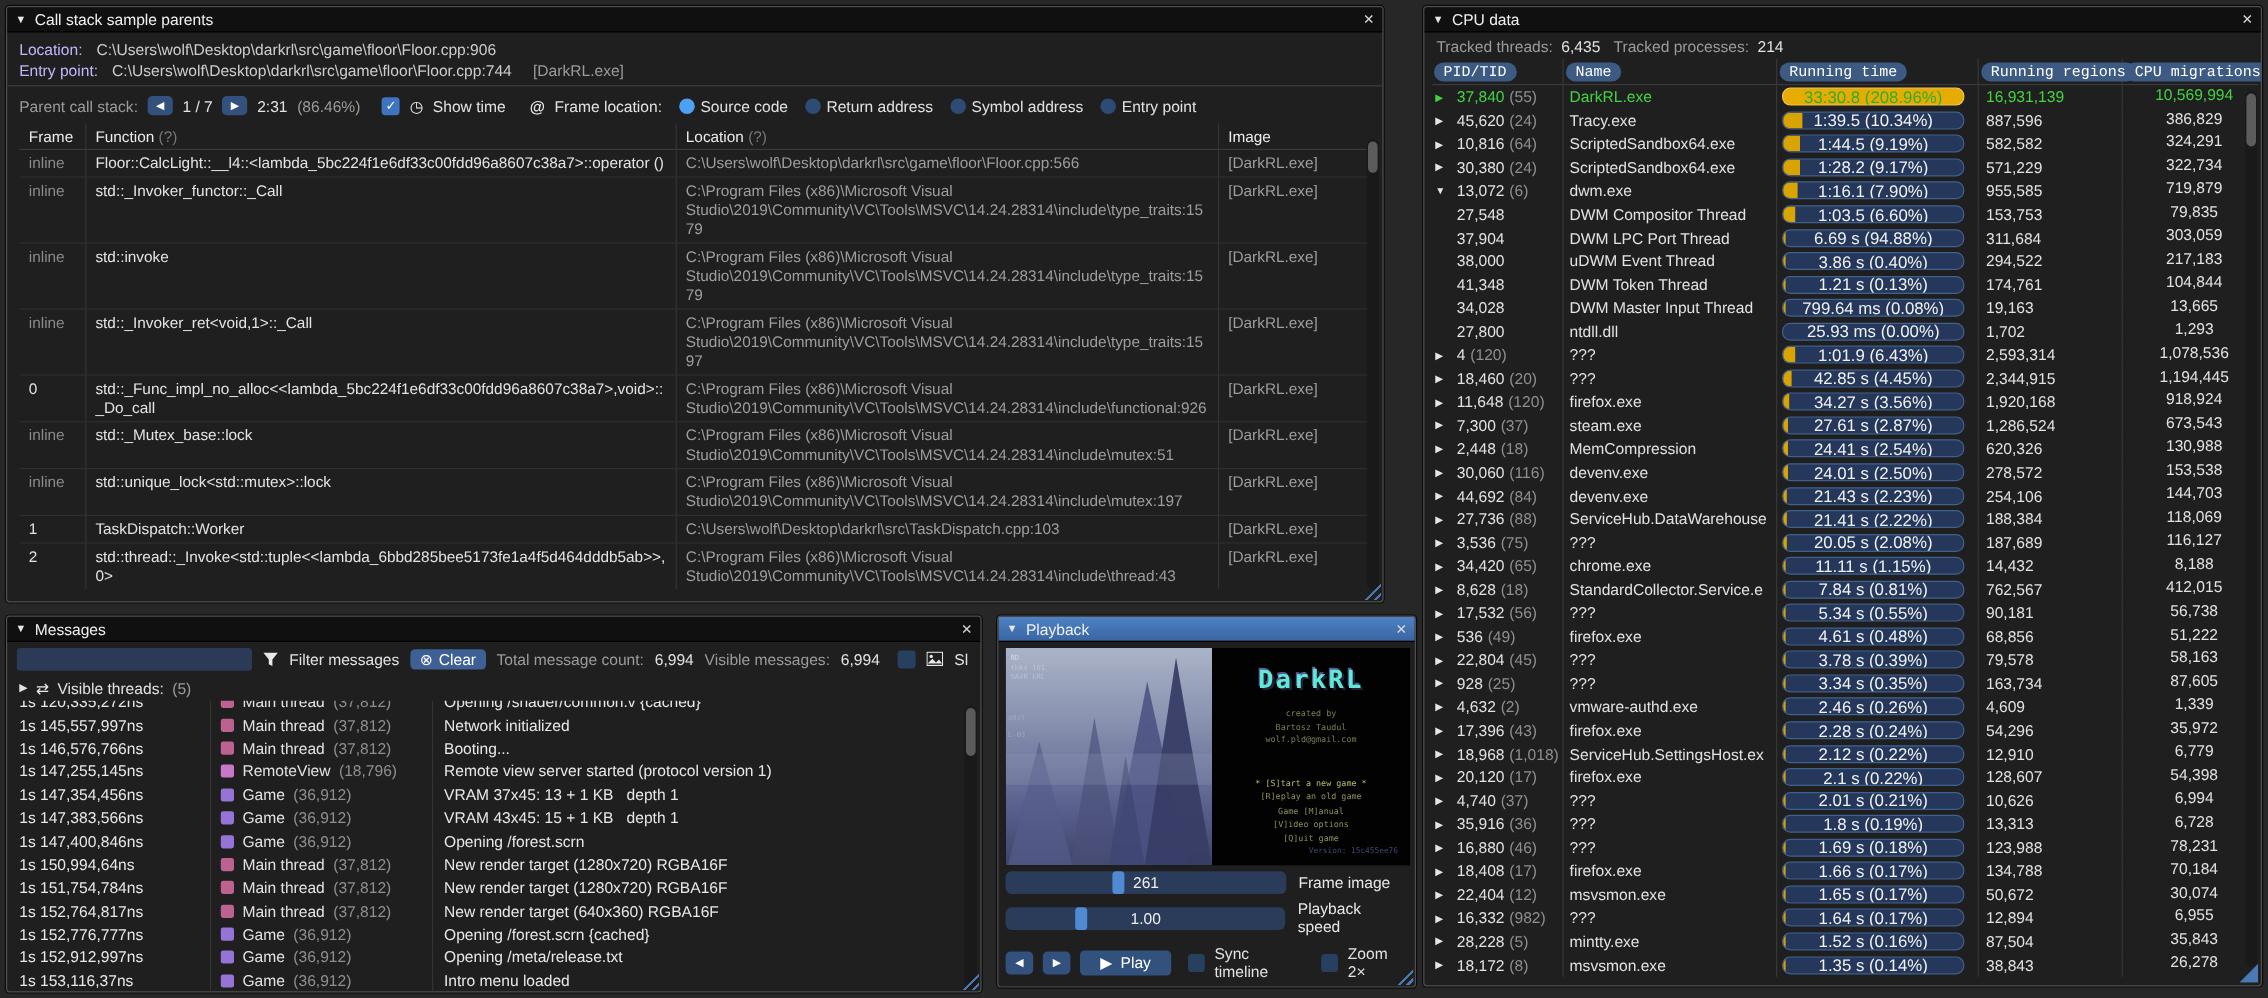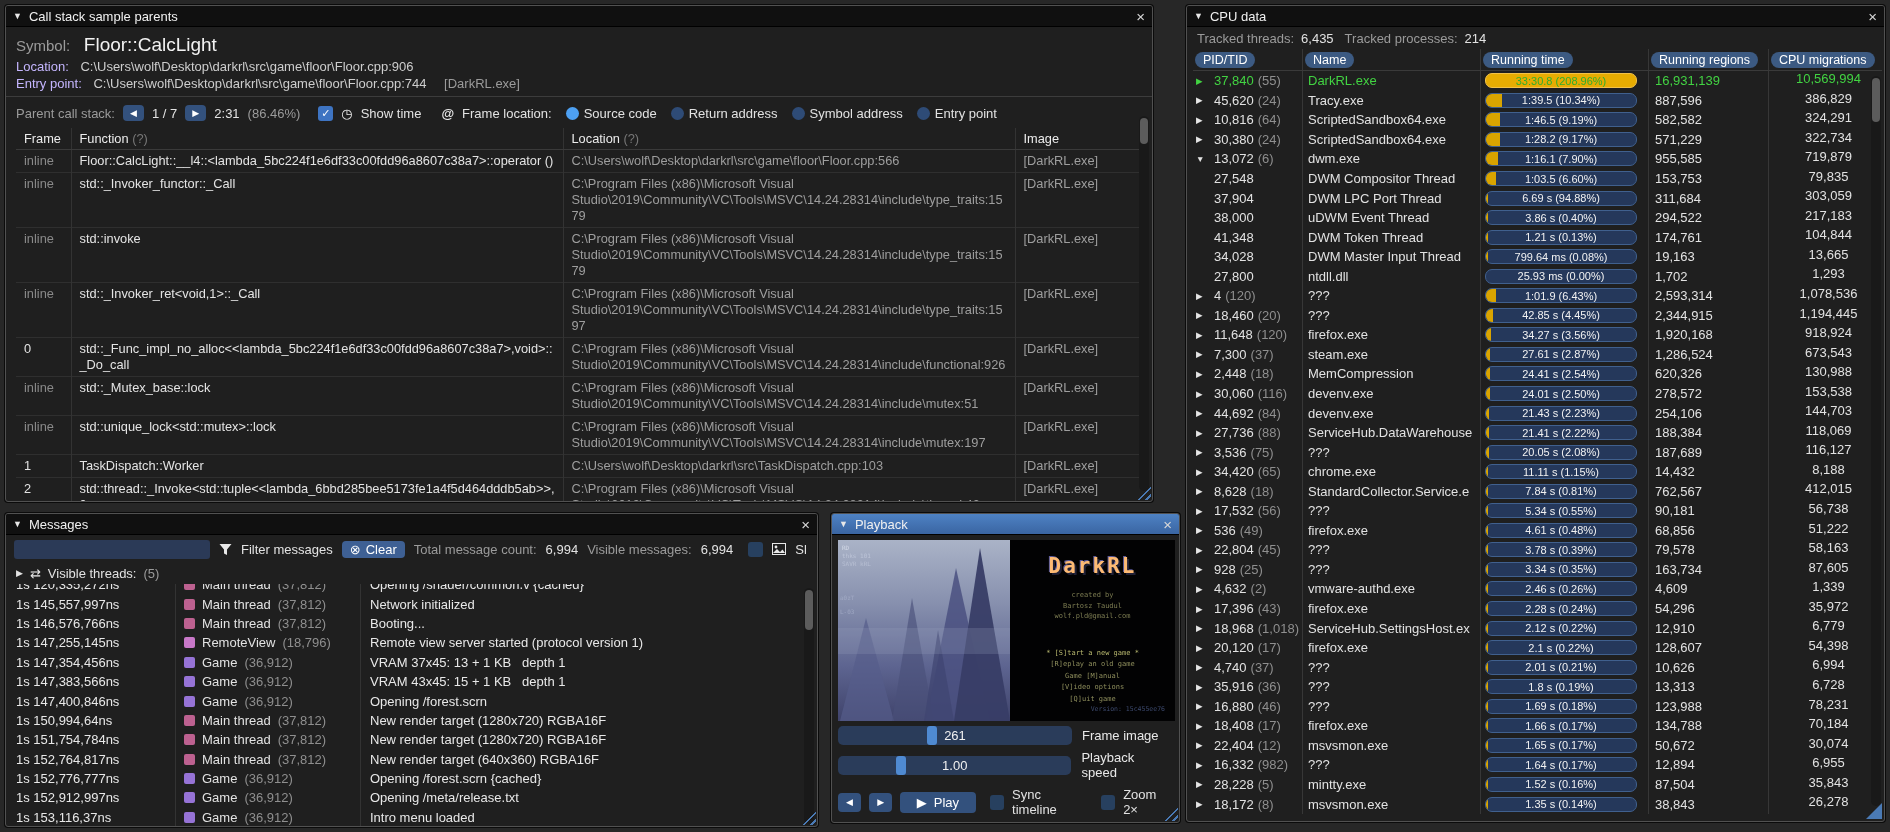--- a/index.html
+++ b/index.html
@@ -64,21 +64,21 @@
   .msg-thread { width:185px; padding-left:8px; border-right:1px solid #333; height:100%; display:flex; align-items:center; gap:7px; }
   .swatch { width:11px; height:11px; border-radius:2px; display:inline-block; }
   .thid { color:#8f8f8f; }
   .msg-text { padding-left:9px; color:#e8e8e8; white-space:pre; }
 
   
   .pb-body { padding:5px 6px; }
   .pb-image { display:flex; width:337px; height:181px; background:#000; }
   .pb-forest { width:172px; height:100%; }
   .pb-menu { width:165px; height:100%; background:#020203; display:flex; flex-direction:column; align-items:center; font-family:"DejaVu Sans Mono", monospace; position:relative; }
-  .pb-logo { margin-top:14px; font-size:21px; font-weight:bold; letter-spacing:2px; color:#fdba74; text-shadow:2px 2px 0 #202036, -1px -1px 0 #5a5a9a; }
+  .pb-logo { margin-top:14px; font-size:21px; font-weight:bold; letter-spacing:2px; color:#5eead4; text-shadow:2px 2px 0 #202036, -1px -1px 0 #5a5a9a; }
   .pb-credits { margin-top:12px; font-size:7px; line-height:1.5; color:#7d7d52; text-align:center; }
   .pb-menuline { font-size:7px; line-height:1.65; color:#8f8f5d; }
   .pb-menuline.hot { color:#b8b86f; }
   .pb-menu-block { margin-top:26px; text-align:center; }
   .pb-version { position:absolute; bottom:8px; right:10px; font-size:6.5px; color:#3d4a6e; }
   .slider-row { display:flex; align-items:center; gap:10px; margin-top:5px; }
   .slider { position:relative; width:234px; height:19px; background:#2a3c5a; border-radius:5px; }
   .slider .shandle { position:absolute; top:0; width:10px; height:19px; background:#4f8ad2; border-radius:3px; }
   .slider .sval { position:absolute; inset:0; display:flex; align-items:center; justify-content:center; color:#f0f0f0; }
   .slider-label { color:#e8e8e8; }
@@ -86,56 +86,52 @@
   .pb-btn { background:#33517d; border-radius:4px; color:#fff; display:flex; align-items:center; justify-content:center; }
   .pb-arrow { width:24px; height:19px; font-size:9px; }
   .pb-play { width:78px; height:21px; gap:7px; font-size:13px; }
 
   
   .cpu-stats { display:flex; gap:7px; align-items:center; height:22px; padding:0 10px; }
   .cpu-grid { display:grid; grid-template-columns:110px 178px 168px 120px 1fr; }
   .cpu-hdr { height:22px; border-bottom:1px solid #3a3a3a; margin:0 2px 0 6px; }
   .cpu-hdr > div { display:flex; align-items:center; border-right:1px solid #373737; padding-left:2px; }
   .cpu-hdr > div:last-child { border-right:none; }
-  .pill { background:#3c5a82; border-radius:8px; padding:1px 8px; color:#fff; font-size:12.5px; white-space:nowrap; }
+  .pill { background:#3c5a82; border-radius:8px; padding:1px 8px; color:#fff; font-size:12.5px; white-space:nowrap;font-family:Liberation Mono, monospace; }
   .cpu-rows { margin:0 2px 0 6px; overflow:hidden; height:748px; position:relative; }
   .cpu-row { height:19.55px; align-items:center; }
   .cpu-row > div { display:flex; align-items:center; height:100%; border-right:1px solid #373737; overflow:hidden; white-space:nowrap; }
   .cpu-row > div:last-child { border-right:none;flex-direction:column; }
   .c-pid { padding-left:3px; gap:4px; }
   .c-pid .arr { width:14px; font-size:8.5px; color:#e6e6e6; text-align:left; }
   .cpu-row.child .c-pid { padding-left:21px; }
   .c-cnt { color:#8f8f8f; }
   .c-name { padding-left:5px; }
   .c-bar { padding:0 4px; }
   .bar { position:relative; width:152px; height:15px; background:#25385b; border:1px solid #40608e; border-radius:7px; overflow:hidden; }
   .bar .fill { position:absolute; left:0; top:0; bottom:0; background:#d9a400; }
-  .bar .blabel { position:absolute; inset:0; display:flex; align-items:center; justify-content:center; font-size:11px; color:#f2f2f2; }
+  .bar .blabel { position:absolute; inset:0; display:flex; align-items:center; justify-content:center; font-size:14px; color:#f2f2f2; }
   .bar.full { background:#e7ac02; border-color:#f2c24a; }
   .bar.full .blabel { color:#2fae2f; }
   .c-reg { padding-left:6px; }
   .c-mig { padding-left:6px; gap:5px; }
   .c-mig .migp { color:#8f8f8f; }
   .cpu-row.hl .c-pid .arr, .cpu-row.hl .pidv, .cpu-row.hl .c-name, .cpu-row.hl .c-reg, .cpu-row.hl .migv { color:#42d342; }
   .cpu-grip { position:absolute; right:2px; bottom:2px; width:16px; height:16px; background:#4a7ab5; clip-path:polygon(100% 0,100% 100%,0 100%); }
 </style>
 </head>
 <body>
 
 <div class="panel" style="left:5px;top:5px;width:1148px;height:497px;">
   <div class="titlebar">
     <span class="caret">▼</span>
     <span class="ptitle">Call stack sample parents</span>
     <span class="close">×</span>
   </div>
   <div class="cs-body">
-    <div class="sym-line">
-      <span class="sym-label">Symbol:</span>
-      <span class="sym-value">Floor::CalcLight</span>
-    </div>
     <div class="meta-line">
       <span class="lbl">Location:</span>
       <span class="val">C:\Users\wolf\Desktop\darkrl\src\game\floor\Floor.cpp:906</span>
     </div>
     <div class="meta-line">
       <span class="lbl">Entry point:</span>
       <span class="val">C:\Users\wolf\Desktop\darkrl\src\game\floor\Floor.cpp:744</span>
       <span class="img">[DarkRL.exe]</span>
     </div>
     <div class="cs-sep"></div>
@@ -554,21 +550,21 @@
       <div class="cpu-grid cpu-row">
         <div class="c-pid">
           <span class="arr">▶</span>
           <span class="pidv">10,816</span>
           <span class="c-cnt">(64)</span>
         </div>
         <div class="c-name">ScriptedSandbox64.exe</div>
         <div class="c-bar">
           <div class="bar">
             <div class="fill" style="width: 9.19%;"></div>
-            <div class="blabel">1:46.5 (9.19%)</div>
+            <div class="blabel">1:44.5 (9.19%)</div>
           </div>
         </div>
         <div class="c-reg">582,582</div>
         <div class="c-mig">
           <span class="migv">324,291</span>
           <span class="migp">(55.66%)</span>
         </div>
       </div>
       <div class="cpu-grid cpu-row">
         <div class="c-pid">

